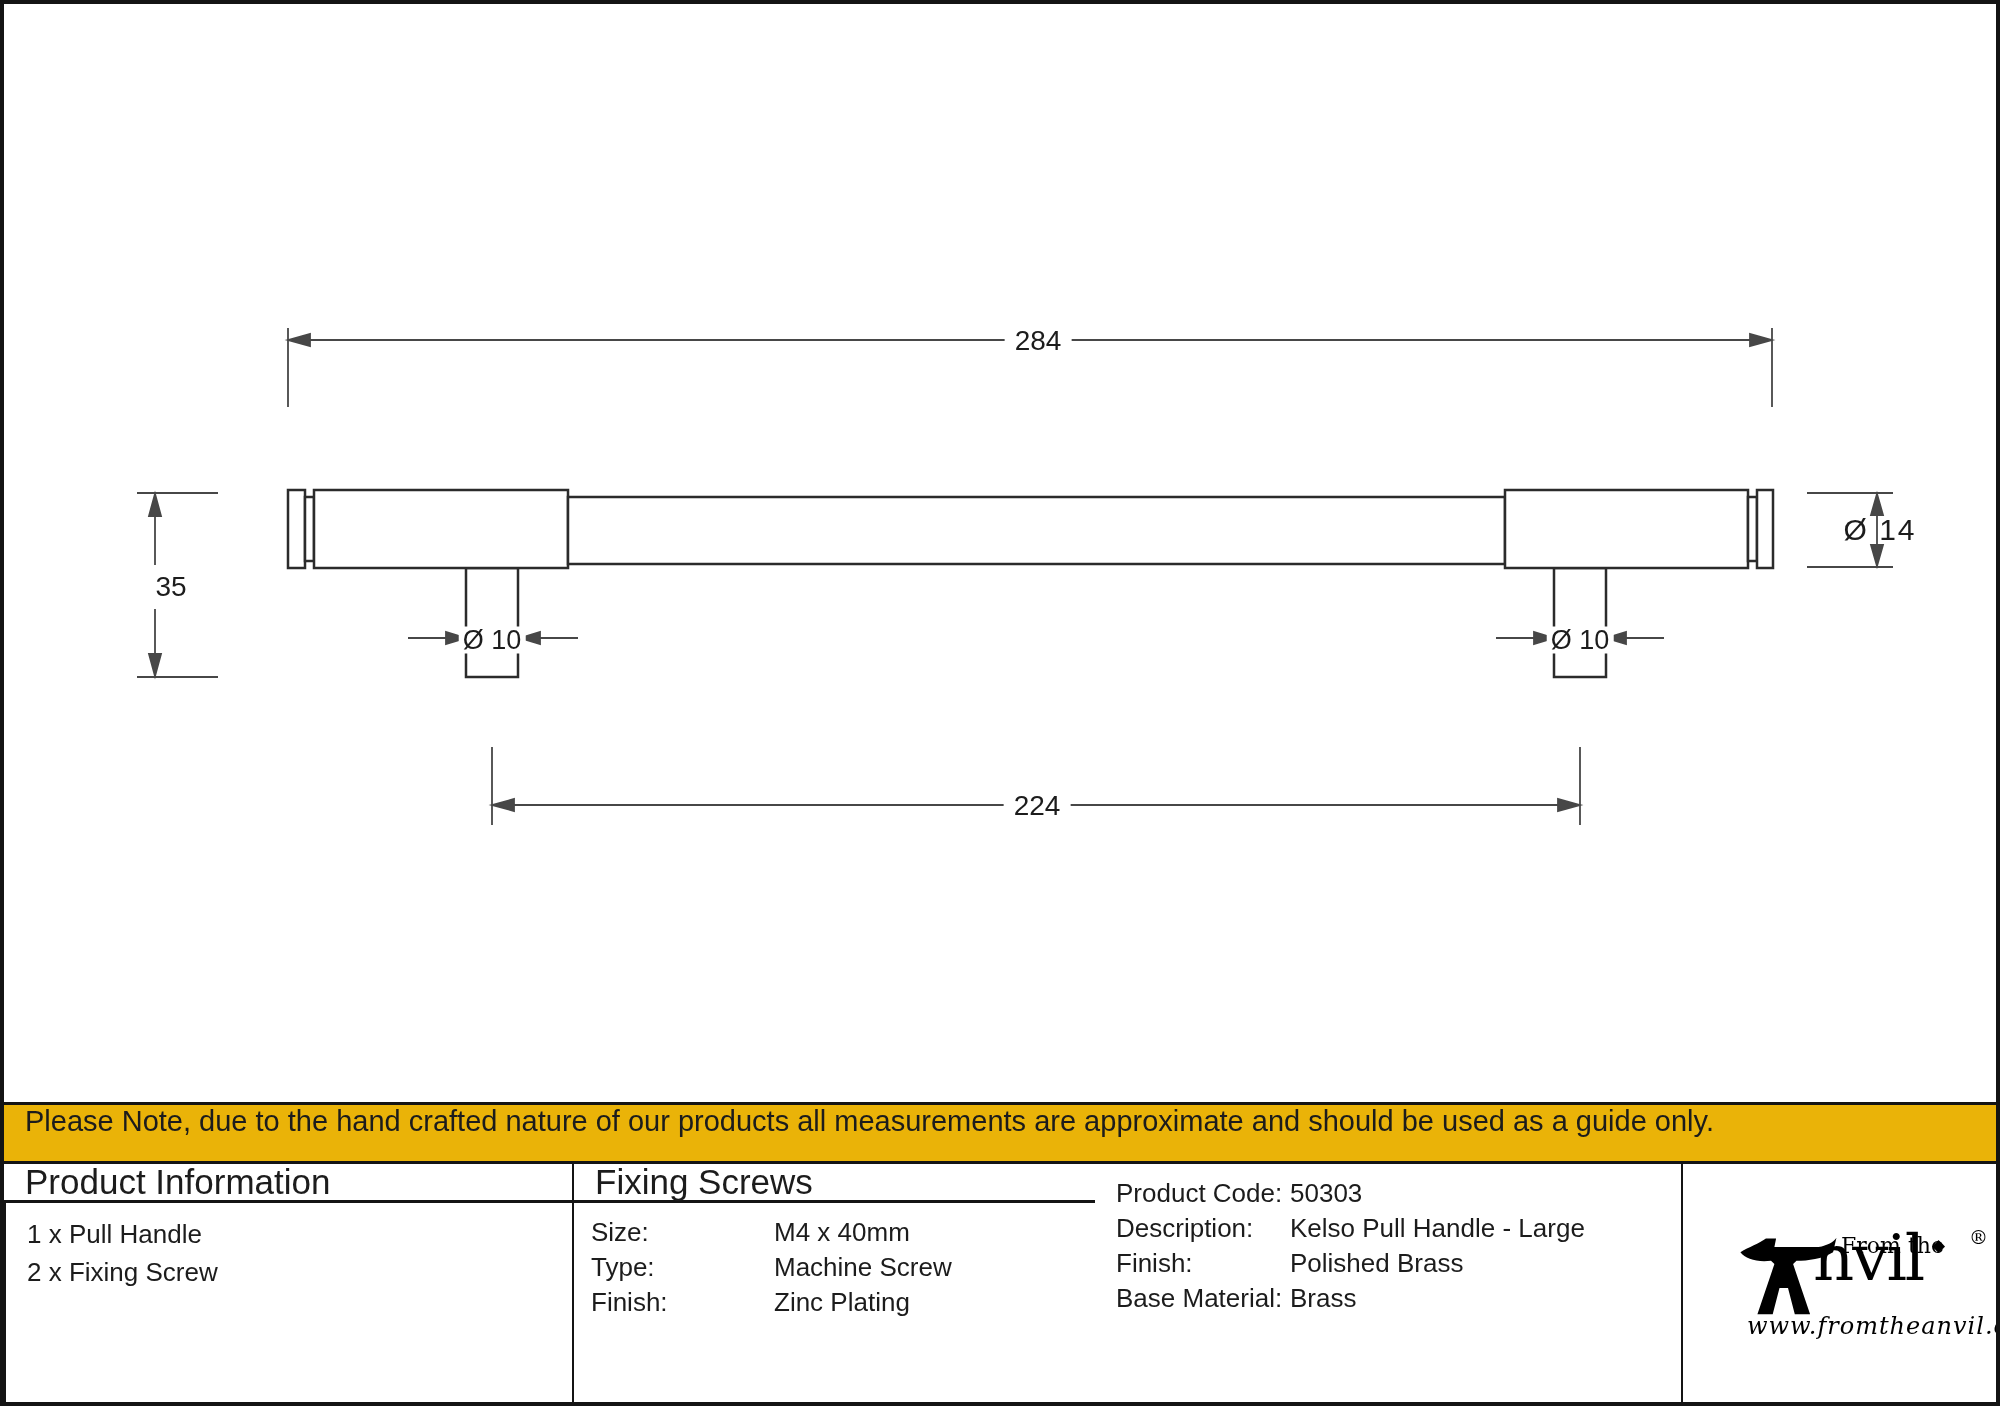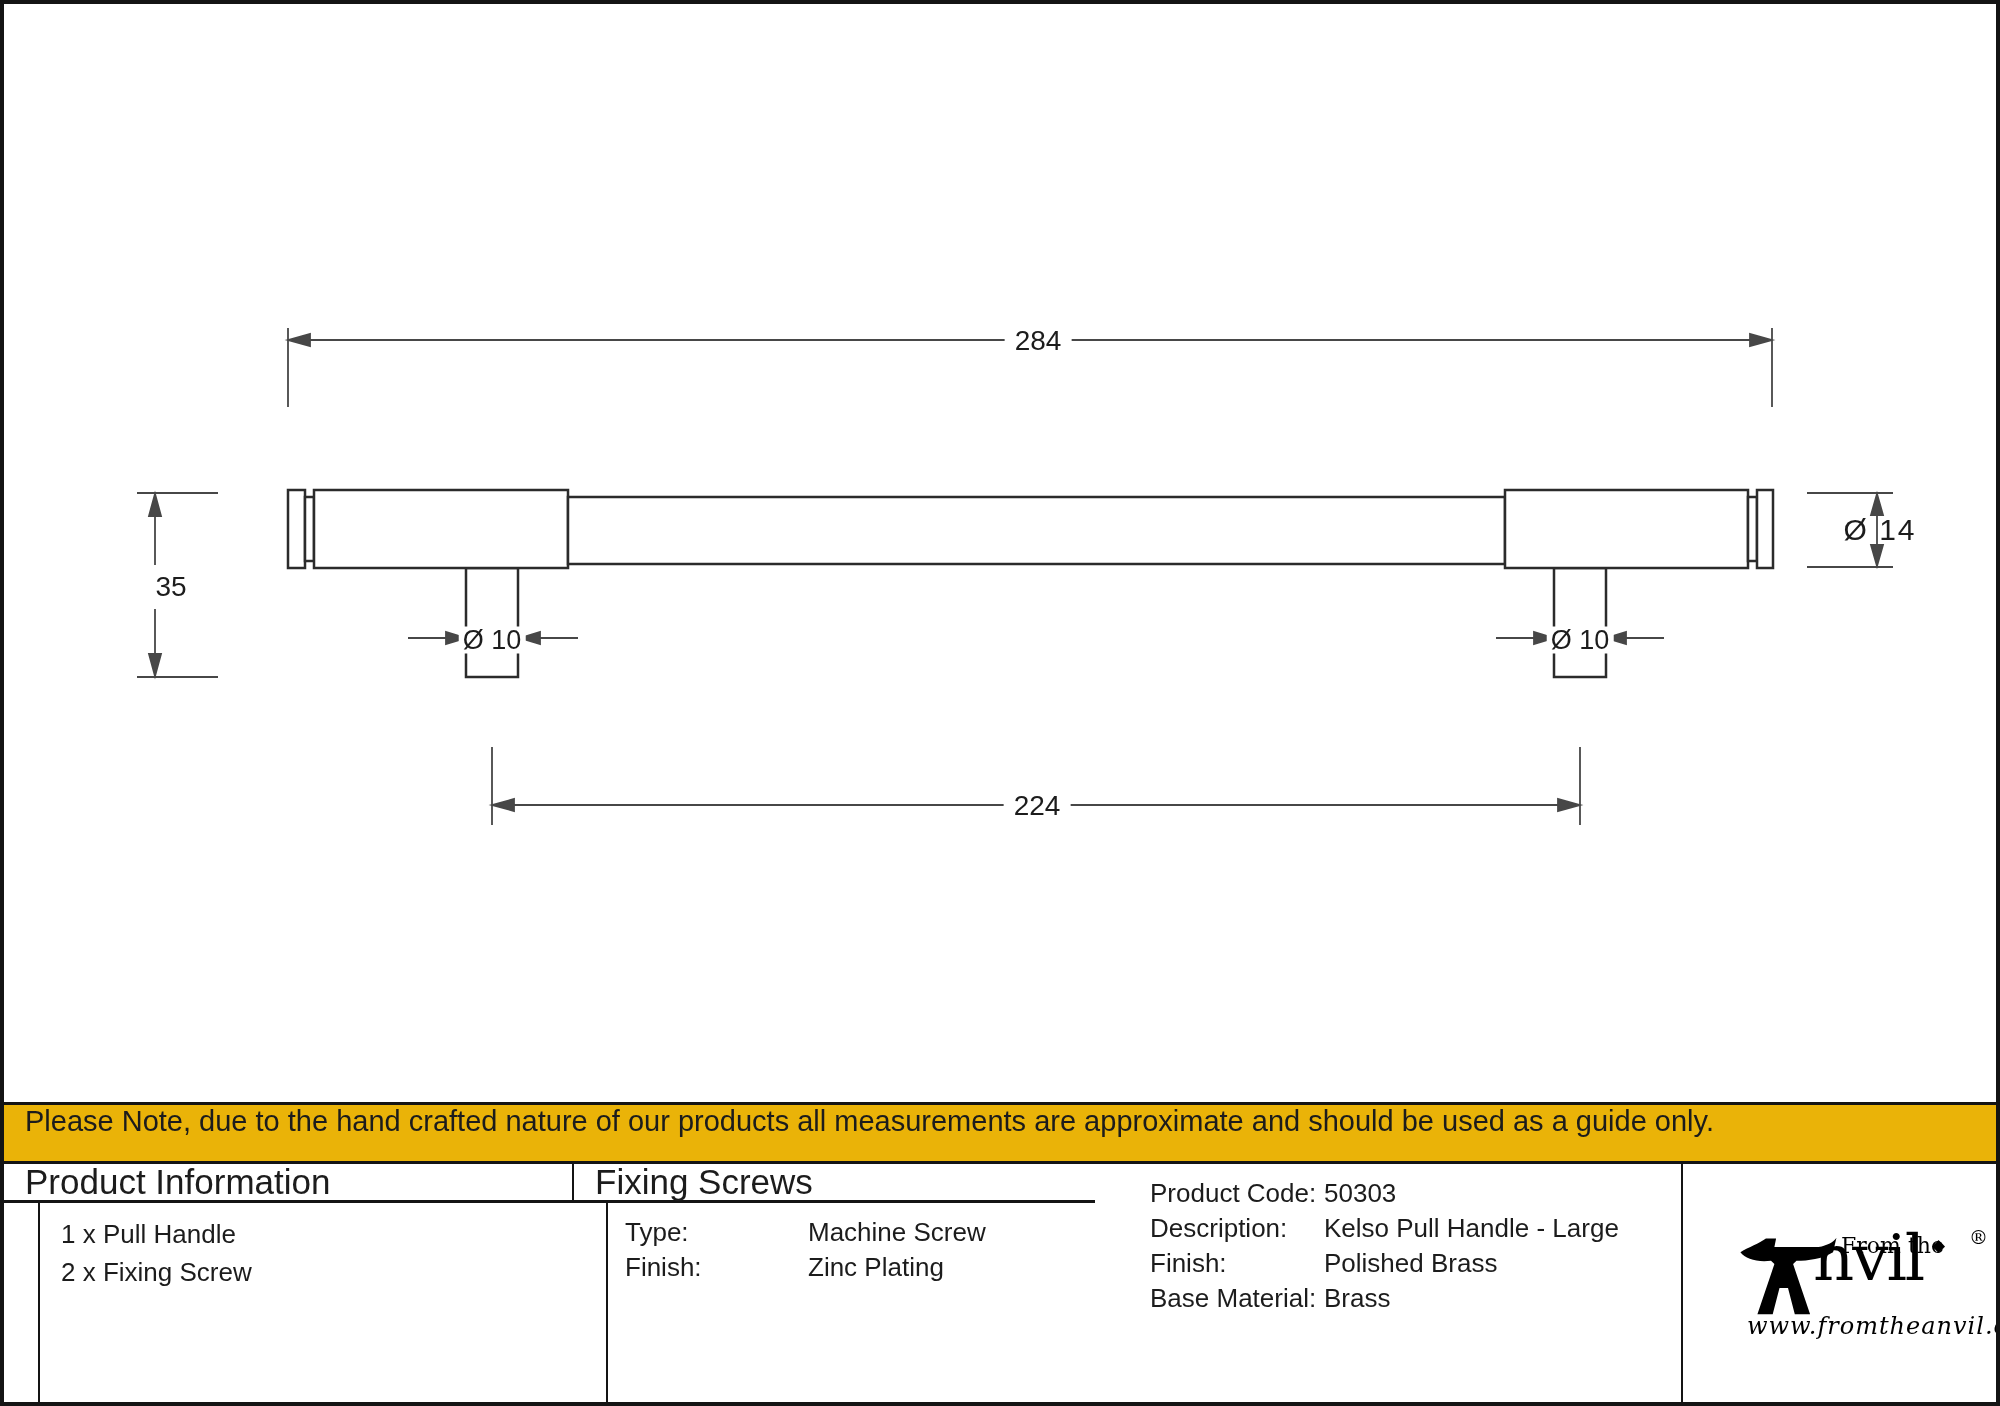--- a/index.html
+++ b/index.html
@@ -56,21 +56,20 @@
     font-size:35px;
     border-bottom:3px solid #141414;
   }
   .col2{border-left:2px solid #141414;}
   .col3{border-left:2px solid #141414;}
   .col4{border-left:2px solid #141414;margin-left:32px;}
   .content{
     padding:12px 0 0 21px;
     font-size:26px;
     line-height:35px;
-    margin-left:34px;
   }
   .content.pack{line-height:38px;}
   .kv .k{display:inline-block;}
   .col1-c .k{width:174px;}
   .col3-c{padding-left:17px;}
   .col3-c .k{width:183px;}
   .logo-cell{
     grid-column:4;grid-row:1/3;
     position:relative;
   }
@@ -197,20 +196,23 @@
         <span class="k">Base Material:</span><span class="v">Brass</span>
       </div>
     </div>
 
     <div class="cell content pack col2">
       <div>1 x Pull Handle</div>
       <div>2 x Fixing Screw</div>
     </div>
 
     <div class="cell content col3 col3-c">
+      <div class="kv">
+        <span class="k">Size:</span><span class="v">M4 x 40mm</span>
+      </div>
       <div class="kv">
         <span class="k">Type:</span><span class="v">Machine Screw</span>
       </div>
       <div class="kv">
         <span class="k">Finish:</span><span class="v">Zinc Plating</span>
       </div>
     </div>
 
     <div class="cell logo-cell col4">
       <svg width="102" height="88" viewBox="0 0 120 100" style="position:absolute;left:54px;top:68px;">

